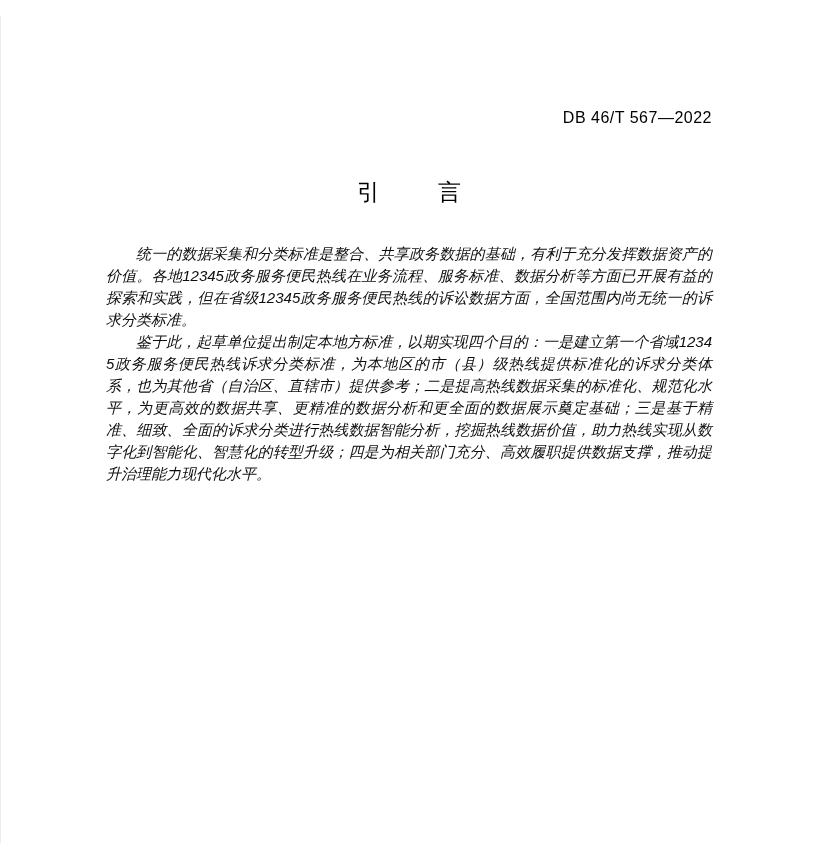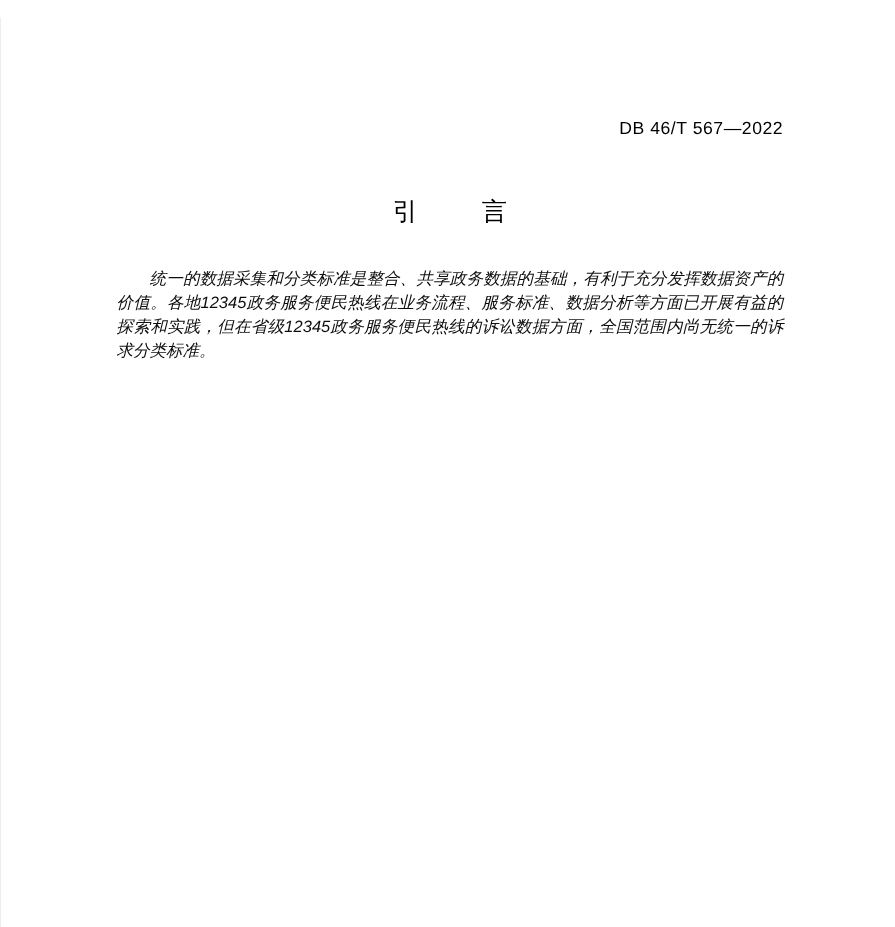--- a/index.html
+++ b/index.html
@@ -81,15 +81,16 @@
     <span class="doc-number">DB 46/T 567—2022</span>
   </div>
 
   <h1 class="doc-title">
     <span>引</span>
     <span>言</span>
   </h1>
 
   <div class="doc-body">
     <p class="para">统一的数据采集和分类标准是整合、共享政务数据的基础，有利于充分发挥数据资产的价值。各地12345政务服务便民热线在业务流程、服务标准、数据分析等方面已开展有益的探索和实践，但在省级12345政务服务便民热线的诉讼数据方面，全国范围内尚无统一的诉求分类标准。</p>
+    <p class="para">鉴于此，起草单位提出制定本地方标准，以期实现四个目的：一是建立第一个省域12345政务服务便民热线诉求分类标准，为本地区的市（县）级热线提供标准化的诉求分类体系，也为其他省（自治区、直辖市）提供参考；二是提高热线数据采集的标准化、规范化水平，为更高效的数据共享、更精准的数据分析和更全面的数据展示奠定基础；三是基于精准、细致、全面的诉求分类进行热线数据智能分析，挖掘热线数据价值，助力热线实现从数字化到智能化、智慧化的转型升级；四是为相关部门充分、高效履职提供数据支撑，推动提升治理能力现代化水平。</p>
   </div>
 
 </div>
 
 </body></html>

